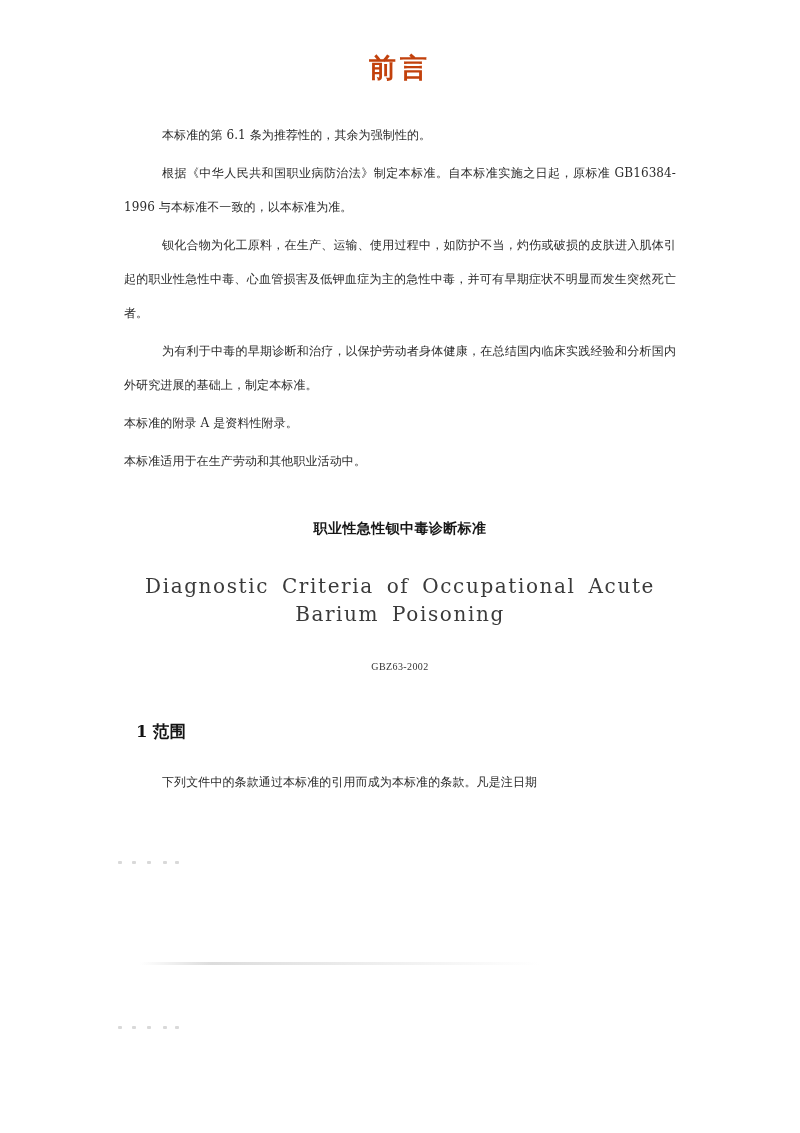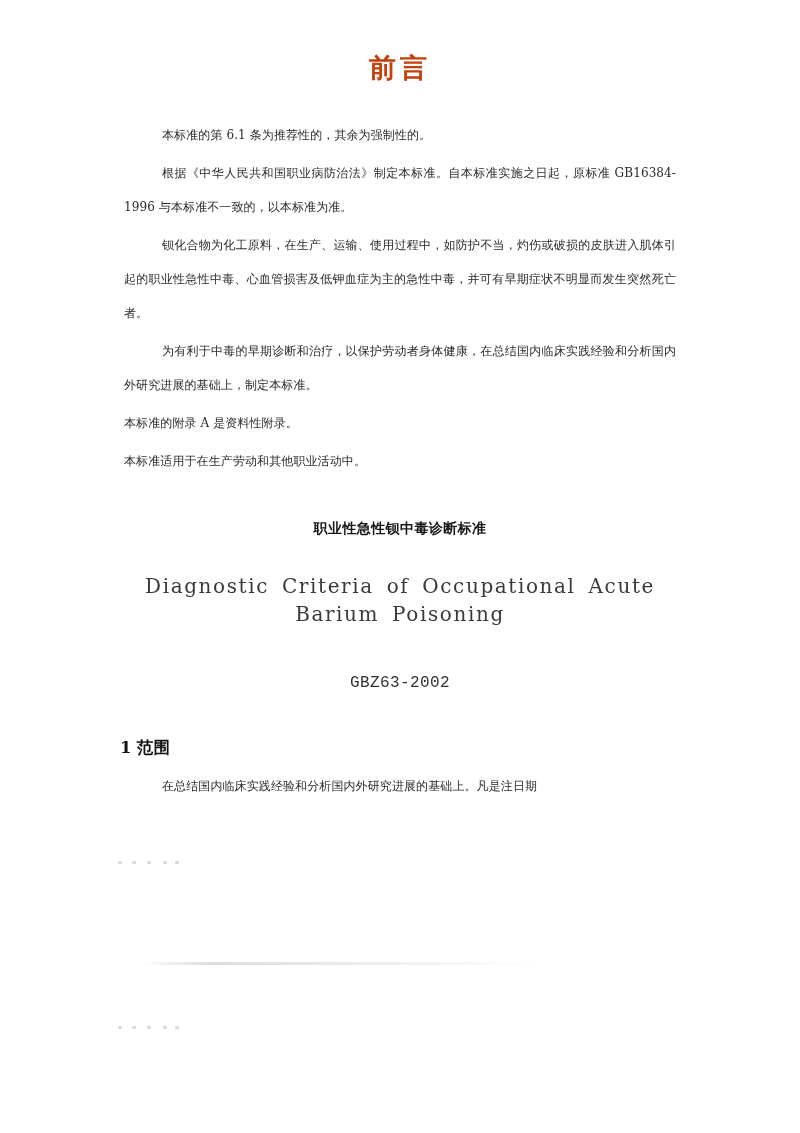--- a/index.html
+++ b/index.html
@@ -84,38 +84,38 @@
     word-spacing: 5px;
     color: #3a3a3a;
     line-height: 28px;
     margin: 0;
     padding-top: 29px;
     font-family: "DejaVu Serif", "Liberation Serif", serif;
   }
 
   .std-code {
     text-align: center;
-    font-size: 16px;
+    font-size: 10px;
     letter-spacing: 0.4px;
     color: #333333;
     line-height: 28px;
-    margin: 16px;
+    margin: 0;
     padding-top: 25px;
-    font-family: Liberation Mono, monospace;
+    font-family: Liberation Serif, serif;
   }
 
   .after-code-gap { height: 18px; }
 
   
   .section-heading {
     font-size: 16.5px;
     font-weight: 700;
     color: #141414;
     line-height: 34px;
-    margin: 0;
+    margin: 16px;
     letter-spacing: 0.2px;
   }
   .section-heading .sec-num {
     font-weight: 700;
     padding-right: 5px;
   }
 
   
   .scan-dots {
     position: absolute;
@@ -177,21 +177,21 @@
     <div class="after-code-gap"></div>
 
 
     <p class="section-heading">
       <span class="sec-num">1</span><span>范围</span>
     </p>
 
 
 
 
-    <p class="para indent">在总结国内临床实践经验和分析国内外研究进展的基础上。凡是注日期</p>
+    <p class="para indent">下列文件中的条款通过本标准的引用而成为本标准的条款。凡是注日期</p>
 
   </div>
 
   <div class="scan-dots" style="left:118px; top:861px; width:62px;">
     <i style="left:0px;"></i>
       <i style="left:14px;"></i>
       <i style="left:29px;"></i>
       <i style="left:45px;"></i>
       <i style="left:57px;"></i>
   </div>

